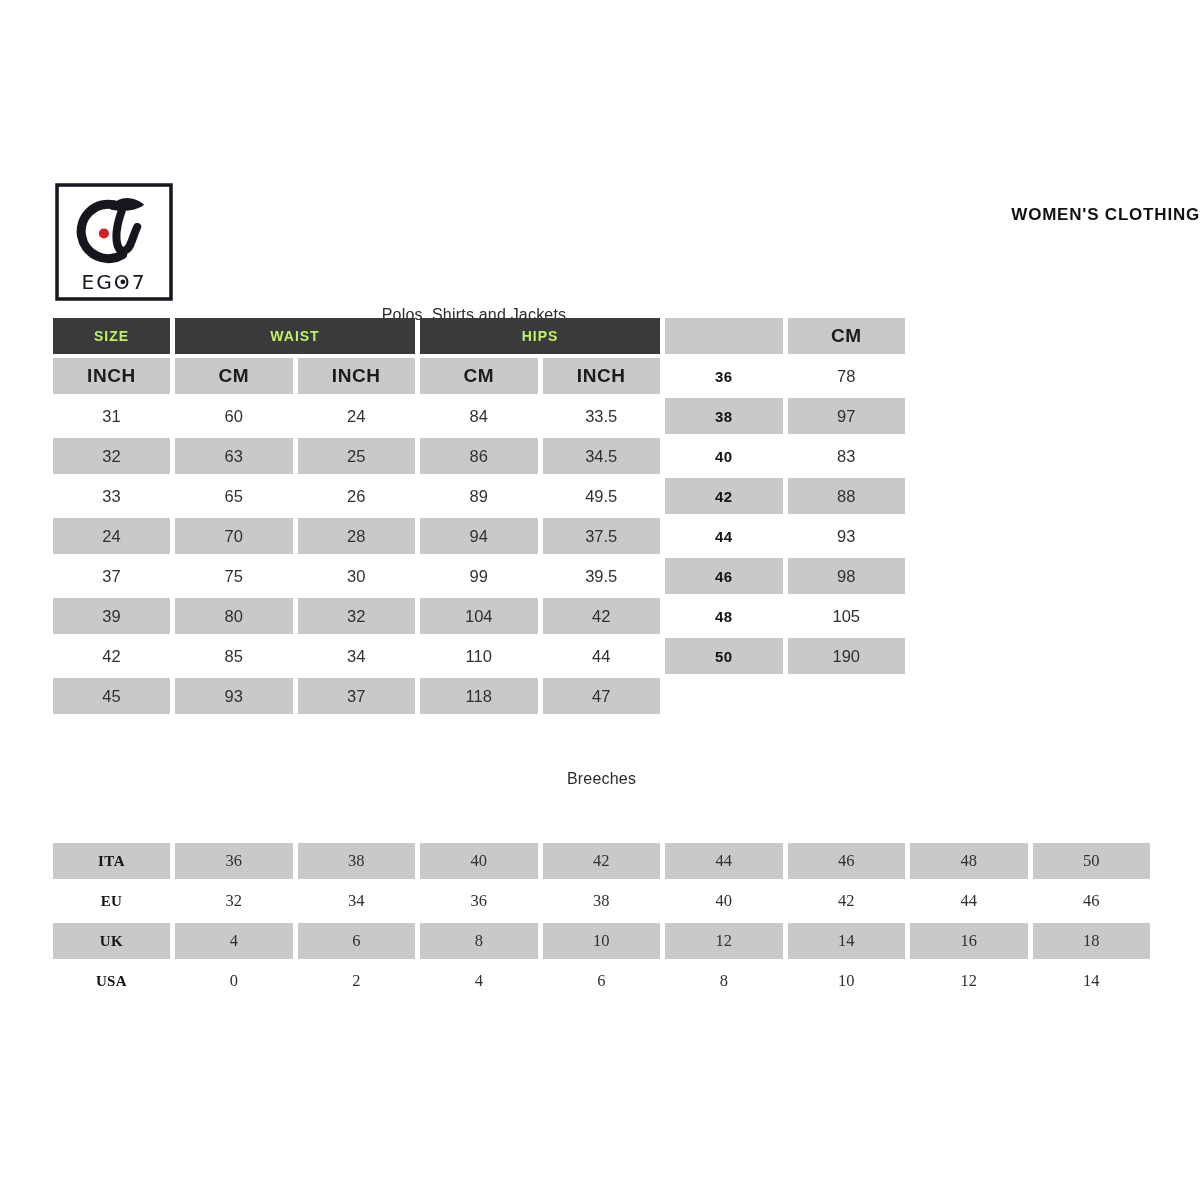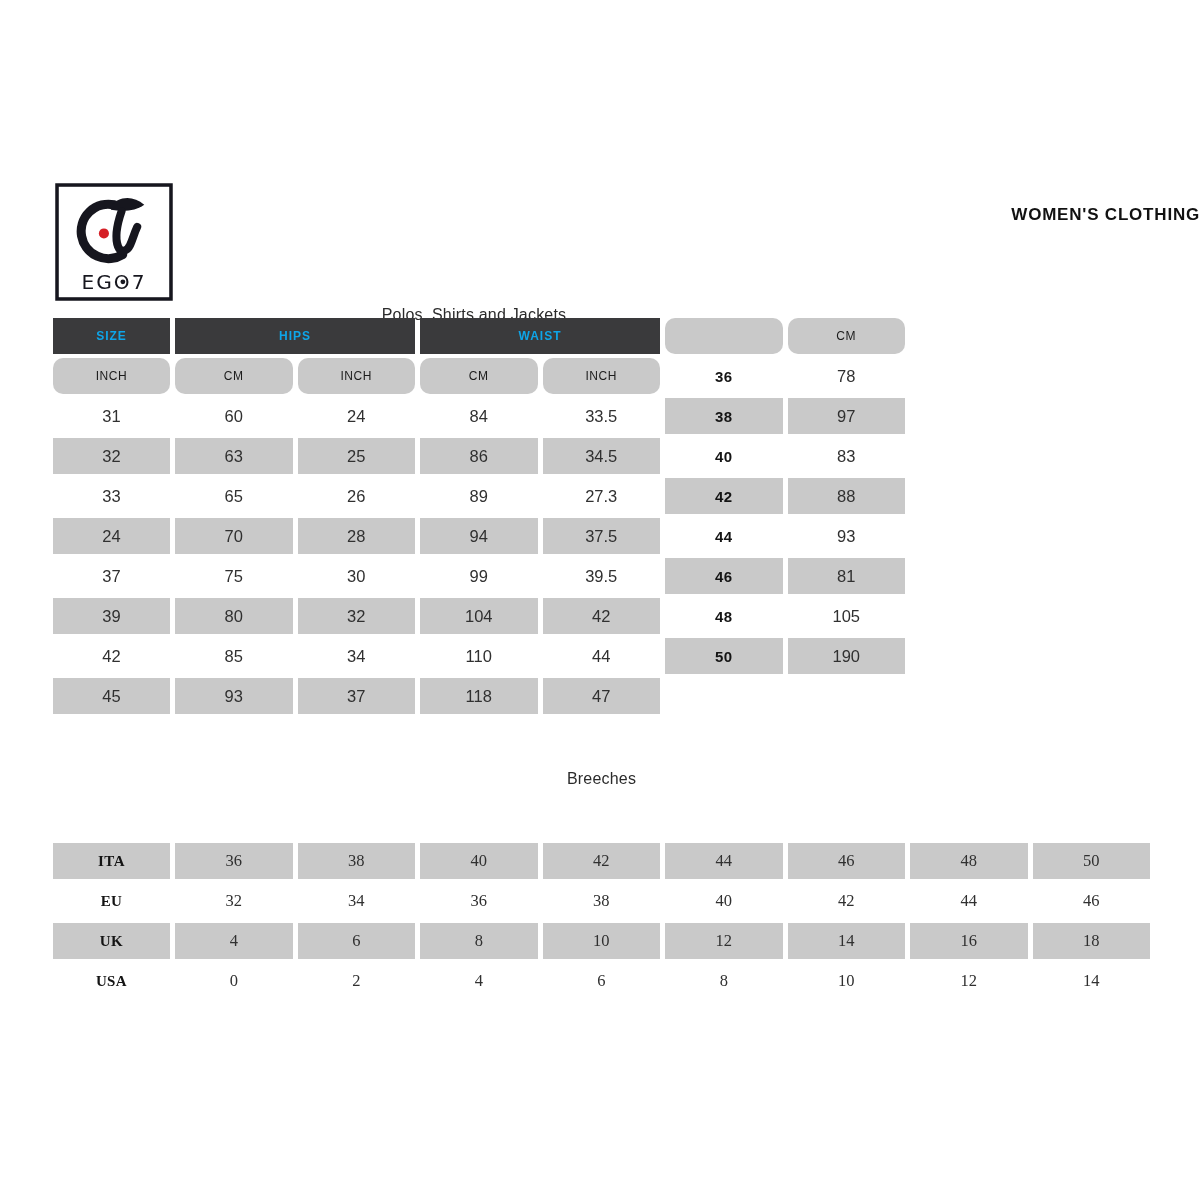--- a/index.html
+++ b/index.html
@@ -27,24 +27,24 @@
   }
   .caption.t1{left:48px;top:286px;width:852px;margin-top:20px;}
   .caption.t2{left:53px;top:770px;width:1097px;}
   .grid{
     position:absolute;display:grid;column-gap:5px;row-gap:4px;grid-auto-rows:36px;
   }
   #table1{left:53px;top:318px;width:852px;grid-template-columns:117px repeat(6,1fr);}
   #table2{left:53px;top:843px;width:1097px;grid-template-columns:117px repeat(8,1fr);font-family:Liberation Serif, serif;}
   .cell{display:flex;align-items:center;justify-content:center;white-space:nowrap;}
   .cell.dark{
-    background:var(--header_bg);color:#0ea5e9;font-weight:700;font-size:12px;letter-spacing:1px;
+    background:var(--header_bg);color:#bef264;font-weight:700;font-size:14px;letter-spacing:1px;
   }
   .cell.gray{background:var(--row_gray);}
-  .cell.sub{font-weight:400;font-size:12px;letter-spacing:0.6px;color:#1c1c1c;border-radius:10px;}
+  .cell.sub{font-weight:700;font-size:19px;letter-spacing:0.6px;color:#1c1c1c;}
   .cell.rowlabel{font-weight:700;font-size:15px;letter-spacing:0.4px;color:#141414;}
   .cell.val{font-weight:400;font-size:16.5px;color:var(--value_text);}
   .span2{grid-column:span 2;}
 </style>
 </head>
 <body>
 
 <div class="page">
 
   <div class="logo">
@@ -64,22 +64,22 @@
     </svg>
   </div>
 
   <h1 class="page-title">WOMEN'S CLOTHING</h1>
 
   <div class="caption t1">Polos, Shirts and Jackets</div>
   <div class="caption t2">Breeches</div>
 
   <div class="grid" id="table1">
       <div class="cell dark">SIZE</div>
+      <div class="cell dark span2">WAIST</div>
       <div class="cell dark span2">HIPS</div>
-      <div class="cell dark span2">WAIST</div>
       <div class="cell gray sub"></div>
       <div class="cell gray sub">CM</div>
       <div class="cell gray sub">INCH</div>
       <div class="cell gray sub">CM</div>
       <div class="cell gray sub">INCH</div>
       <div class="cell gray sub">CM</div>
       <div class="cell gray sub">INCH</div>
       <div class="cell rowlabel">36</div>
       <div class="cell val">78</div>
       <div class="cell val">31</div>
@@ -93,37 +93,37 @@
       <div class="cell val gray">63</div>
       <div class="cell val gray">25</div>
       <div class="cell val gray">86</div>
       <div class="cell val gray">34.5</div>
       <div class="cell rowlabel">40</div>
       <div class="cell val">83</div>
       <div class="cell val">33</div>
       <div class="cell val">65</div>
       <div class="cell val">26</div>
       <div class="cell val">89</div>
-      <div class="cell val">27.3</div>
+      <div class="cell val">49.5</div>
       <div class="cell rowlabel gray">42</div>
       <div class="cell val gray">88</div>
       <div class="cell val gray">24</div>
       <div class="cell val gray">70</div>
       <div class="cell val gray">28</div>
       <div class="cell val gray">94</div>
       <div class="cell val gray">37.5</div>
       <div class="cell rowlabel">44</div>
       <div class="cell val">93</div>
       <div class="cell val">37</div>
       <div class="cell val">75</div>
       <div class="cell val">30</div>
       <div class="cell val">99</div>
       <div class="cell val">39.5</div>
       <div class="cell rowlabel gray">46</div>
-      <div class="cell val gray">81</div>
+      <div class="cell val gray">98</div>
       <div class="cell val gray">39</div>
       <div class="cell val gray">80</div>
       <div class="cell val gray">32</div>
       <div class="cell val gray">104</div>
       <div class="cell val gray">42</div>
       <div class="cell rowlabel">48</div>
       <div class="cell val">105</div>
       <div class="cell val">42</div>
       <div class="cell val">85</div>
       <div class="cell val">34</div>

